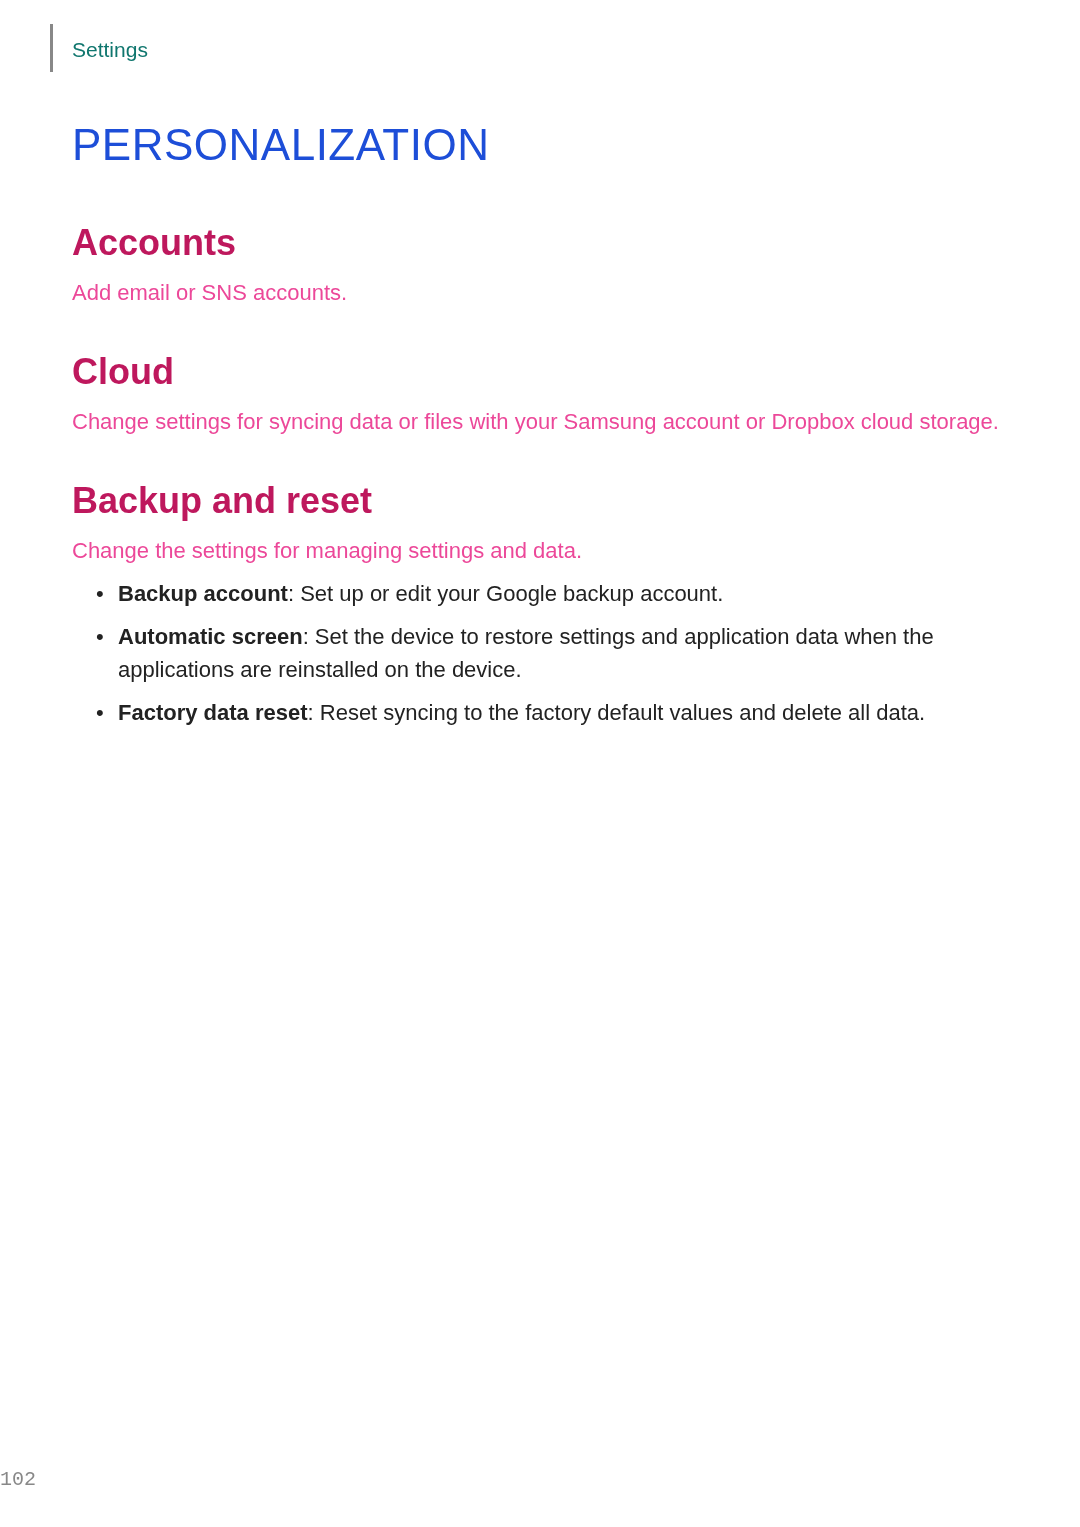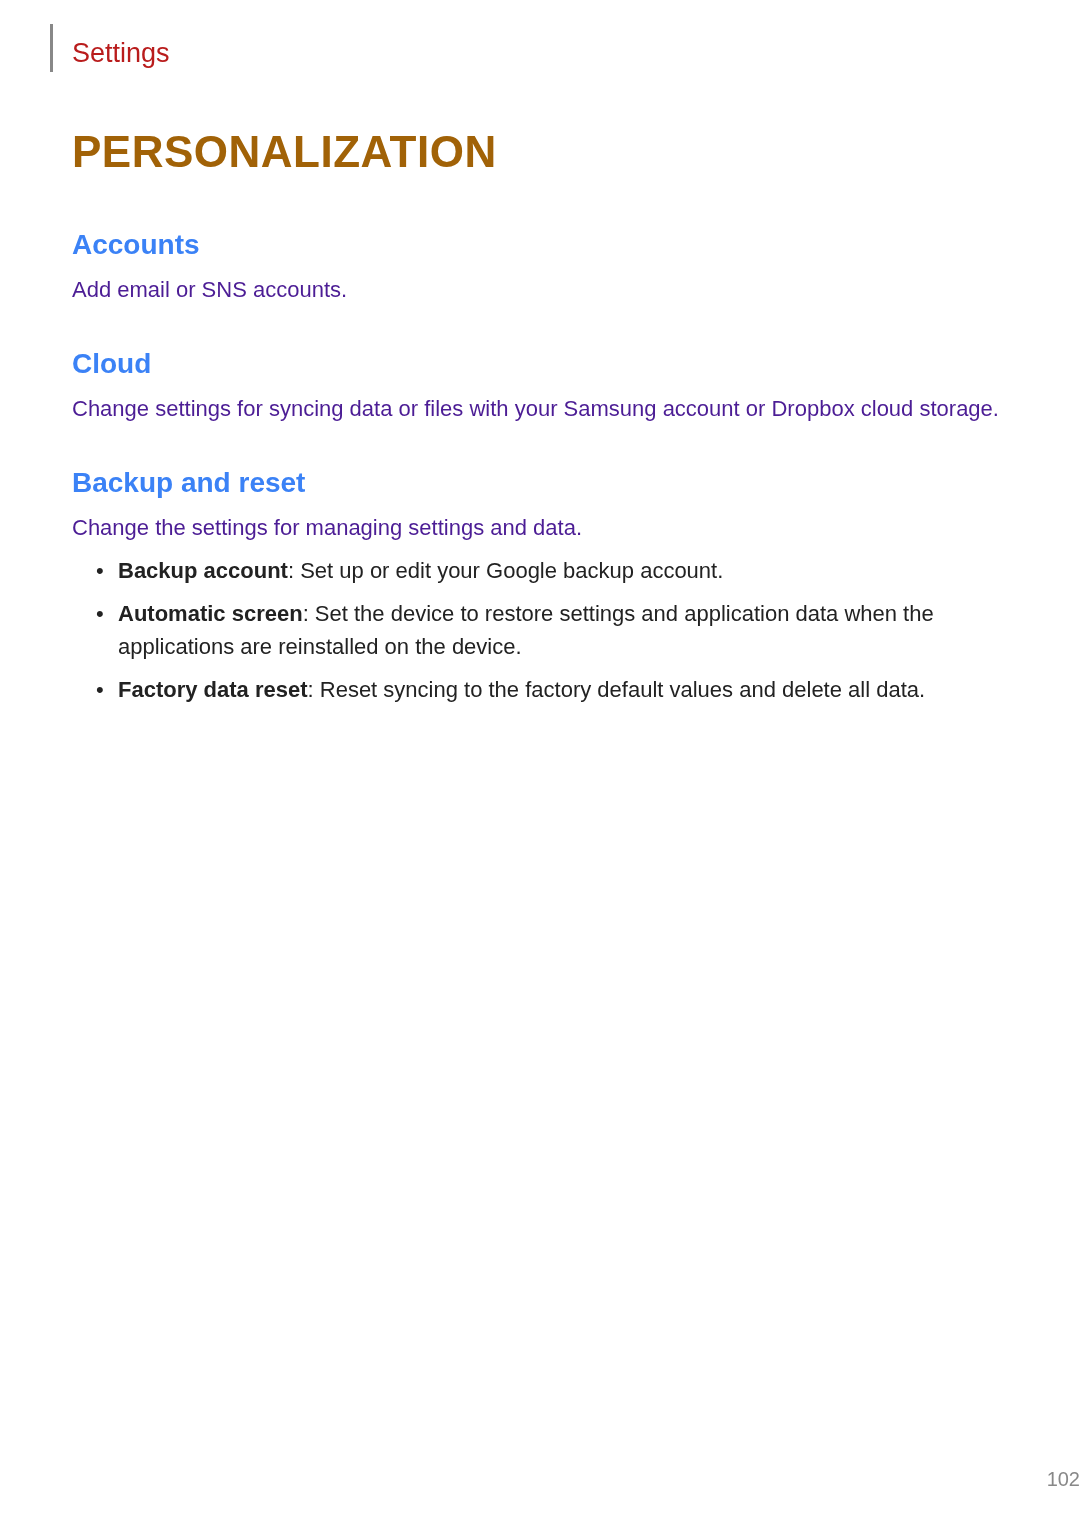--- a/index.html
+++ b/index.html
@@ -27,43 +27,43 @@
     }
     .breadcrumb-bar {
       width: 3px;
       height: 48px;
       background: #888888;
       position: absolute;
       left: -22px;
       top: -14px;
     }
     .breadcrumb-text {
-      font-size: 27px;
-      color: #b91c1c;
+      font-size: 21px;
+      color: #0f766e;
       font-weight: 400;
     }
     .main-heading {
       font-size: 44px;
-      font-weight: 700;
-      color: #a16207;
+      font-weight: 400;
+      color: #1d4ed8;
       letter-spacing: 0.5px;
       margin-bottom: 52px;
     }
     .section {
       margin-bottom: 42px;
     }
     .section-heading {
-      font-size: 28px;
+      font-size: 36px;
       font-weight: 700;
-      color: #3b82f6;
+      color: #be185d;
       margin-bottom: 12px;
     }
     .section-body {
       font-size: 22px;
-      color: #4c1d95;
+      color: #ec4899;
       line-height: 1.5;
       font-weight: 400;
     }
     .bullet-list {
       list-style: none;
       margin-top: 10px;
       padding-left: 28px;
     }
     .bullet-item {
       position: relative;
@@ -82,23 +82,24 @@
       color: #222222;
     }
     .bullet-bold {
       font-weight: 700;
     }
     .page-number {
       position: absolute;
       bottom: 36px;
       left: 0;
       right: 0;
-      text-align: right;
+      text-align: left;
       font-size: 20px;
       color: #888888;
+      font-family: Liberation Mono, monospace;
     }
   </style>
 </head>
 <body>
 
 <div class="page-content">
   <div class="breadcrumb-container">
     <div class="breadcrumb-bar"></div>
     <span class="breadcrumb-text">Settings</span>
   </div>

